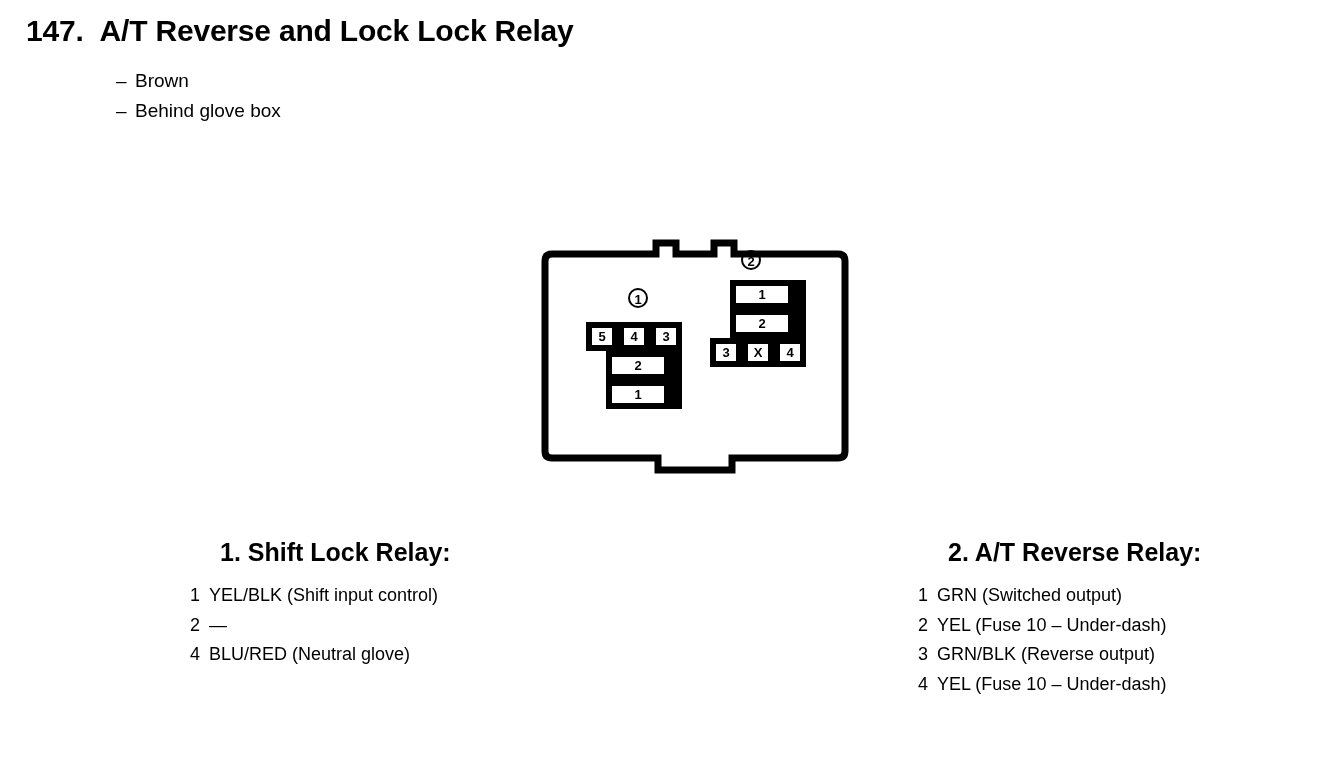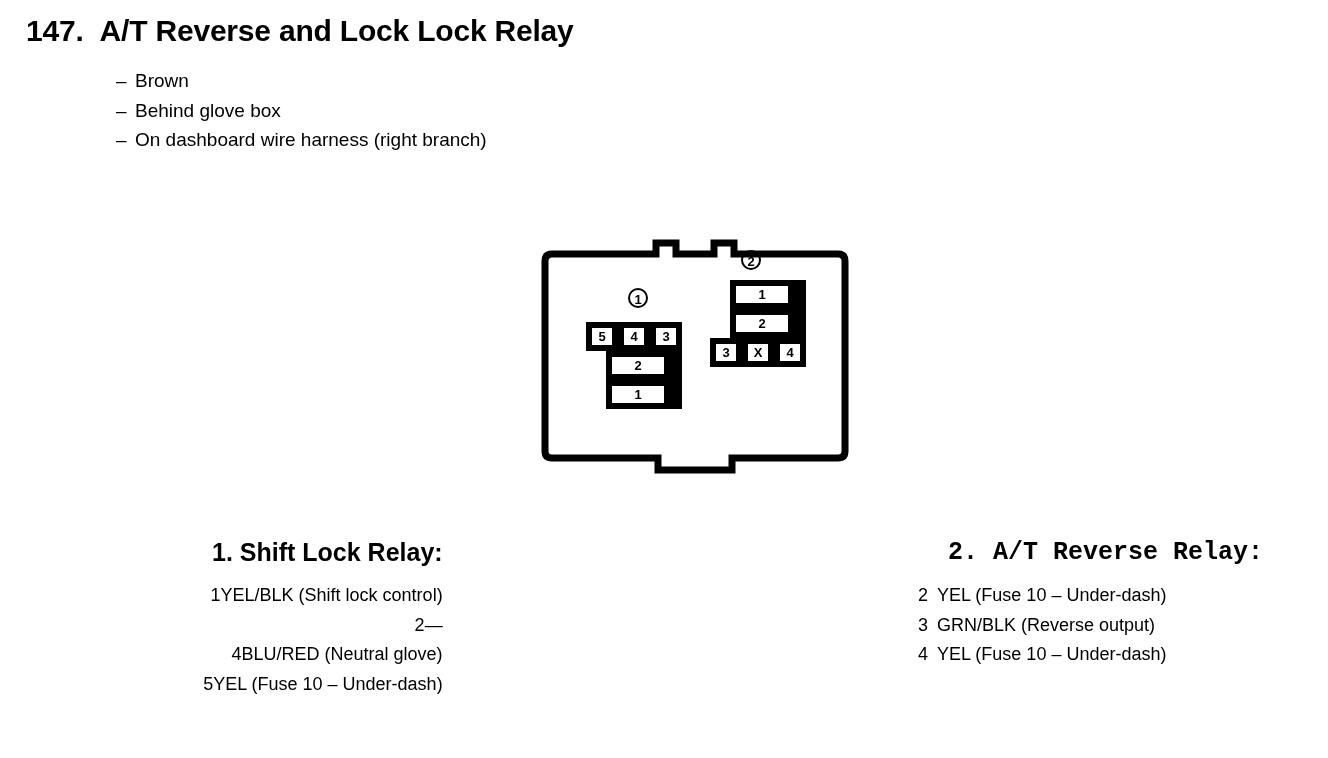--- a/index.html
+++ b/index.html
@@ -106,31 +106,31 @@
   .row-indent-1 { margin-left: 20px; }
 
   .connector-1 { left: 48px; top: 98px; }
   .connector-2 { left: 172px; top: 56px; }
 
   
   .legend {
     position: absolute;
     font-size: 18px;
   }
-  .legend-1 { left: 182px; top: 538px; text-align: right; }
+  .legend-1 { left: 190px; top: 538px; }
   .legend-2 { left: 918px; top: 538px; }
 
   .legend-heading {
     font-size: 25px;
     font-weight: bold;
     margin: 0 0 14px 0;
     white-space: nowrap;
   }
   .legend-1 .legend-heading { padding-left: 30px; }
-  .legend-2 .legend-heading { padding-left: 30px; font-family: Liberation Mono, monospace; }
+  .legend-2 .legend-heading { padding-left: 30px; }
 
   .legend-item {
     white-space: nowrap;
     line-height: 29.5px;
   }
   .pin-num {
     display: inline-block;
     width: 19px;
   }
 </style>
@@ -140,23 +140,20 @@
 <div class="page-title">
   <span class="title-num">147.</span><span>A/T Reverse and Lock Lock Relay</span>
 </div>
 
 <div class="bullet-list">
   <div class="bullet-row">
     <span class="bullet-dash">–</span><span>Brown</span>
   </div>
   <div class="bullet-row">
     <span class="bullet-dash">–</span><span>Behind glove box</span>
-  </div>
-  <div class="bullet-row">
-    <span class="bullet-dash">–</span><span>On dashboard wire harness (right branch)</span>
   </div>
 </div>
 
 <div class="relay-wrap">
 
   <svg class="relay-svg" width="316" height="250" viewBox="0 0 316 250">
 
     <path d="
         M 14,30
         Q 7,30 7,37
@@ -213,36 +210,36 @@
         <div class="pin-cell">4</div>
       </div>
     </div>
 
   </div>
 </div>
 
 <div class="legend legend-1">
   <div class="legend-heading">1. Shift Lock Relay:</div>
   <div class="legend-item">
-    <span class="pin-num">1</span><span>YEL/BLK (Shift lock control)</span>
+    <span class="pin-num">1</span><span>YEL/BLK (Shift input control)</span>
   </div>
   <div class="legend-item">
     <span class="pin-num">2</span><span>—</span>
   </div>
   <div class="legend-item">
     <span class="pin-num">4</span><span>BLU/RED (Neutral glove)</span>
-  </div>
-  <div class="legend-item">
-    <span class="pin-num">5</span><span>YEL (Fuse 10 – Under-dash)</span>
   </div>
 </div>
 
 <div class="legend legend-2">
   <div class="legend-heading">2. A/T Reverse Relay:</div>
   <div class="legend-item">
+    <span class="pin-num">1</span><span>GRN (Switched output)</span>
+  </div>
+  <div class="legend-item">
     <span class="pin-num">2</span><span>YEL (Fuse 10 – Under-dash)</span>
   </div>
   <div class="legend-item">
     <span class="pin-num">3</span><span>GRN/BLK (Reverse output)</span>
   </div>
   <div class="legend-item">
     <span class="pin-num">4</span><span>YEL (Fuse 10 – Under-dash)</span>
   </div>
 </div>
 

